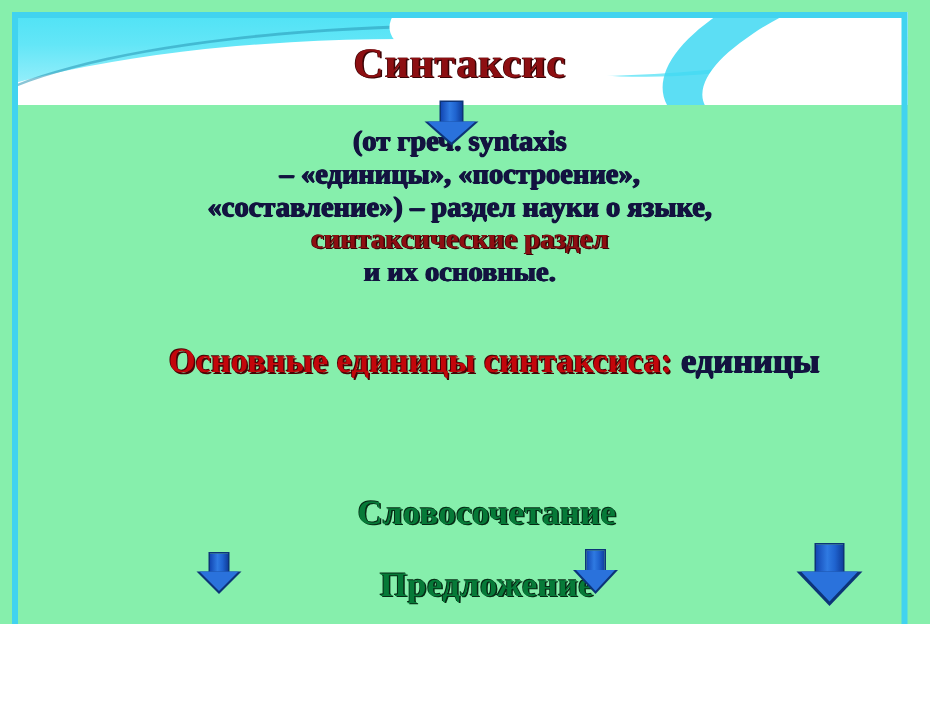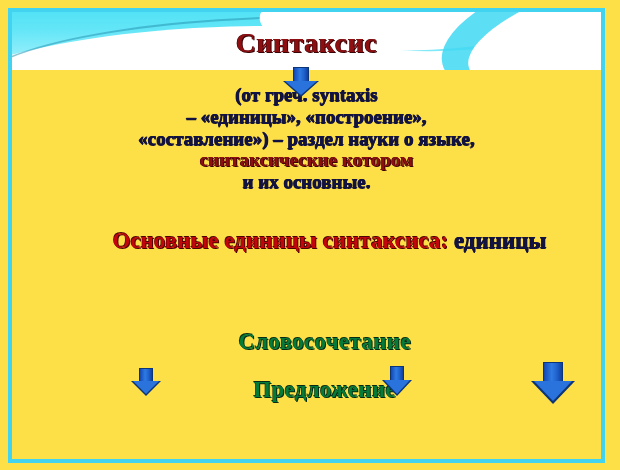--- a/index.html
+++ b/index.html
@@ -1,20 +1,20 @@
 <!DOCTYPE html>
 <html><head>
 <meta charset="utf-8">
 <style>
   html,body{margin:0;padding:0;background:#ffffff;}
   body{width:620px;height:470px;overflow:hidden;
        font-family:"Liberation Serif","DejaVu Serif",serif;}
 
   #slide{
-    position:relative;width:620px;height:470px;background:#fde047;
+    position:relative;width:620px;height:416px;background:#86efac;
     overflow:hidden;
   }
 
   
   #topband{
     position:absolute;left:8px;top:8px;width:597px;height:62px;
     background:linear-gradient(180deg,#4fe2f5 0%,#63e6f7 35%,#8cedfa 70%,#bdf4fc 100%);
     overflow:hidden;
   }
   .wave{position:absolute;border-radius:50%;}
@@ -155,21 +155,21 @@
   </div>
 
   <div id="content">
 
     <div id="title" class="line dkred">Синтаксис</div>
 
     <div id="defblock">
       <div class="line body-l navy">(от греч. syntaxis</div>
       <div class="line body-l navy gap-sm">– «единицы», «построение»,</div>
       <div class="line body-l navy gap-sm">«составление») – раздел науки о языке,</div>
-      <div class="line body-l dkred gap-sm">синтаксические котором</div>
+      <div class="line body-l dkred gap-sm">синтаксические раздел</div>
       <div class="line body-l navy gap-sm">и их основные.</div>
     </div>
 
     <div id="unitsblock">
       <div class="line">
         <span class="red">Основные единицы синтаксиса:</span><span class="navy"> единицы</span>
       </div>
     </div>
 
     <div id="bottomrow" class="line green">

